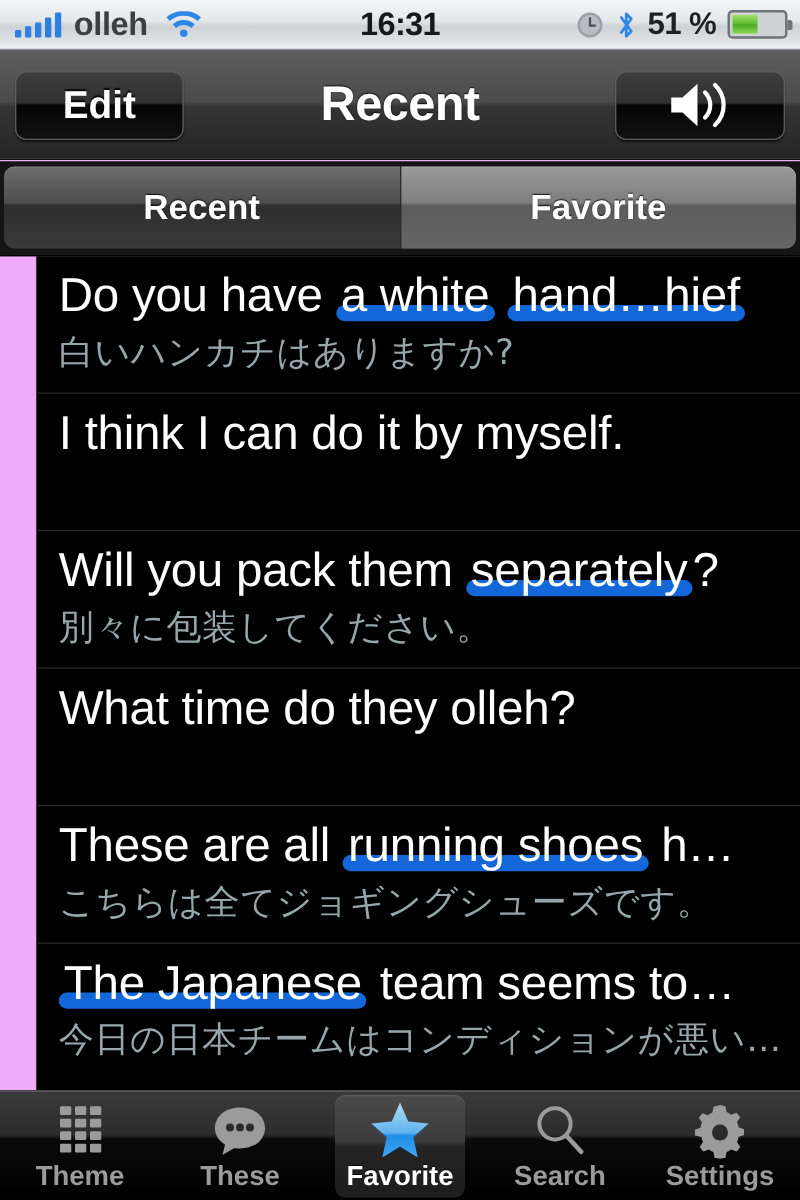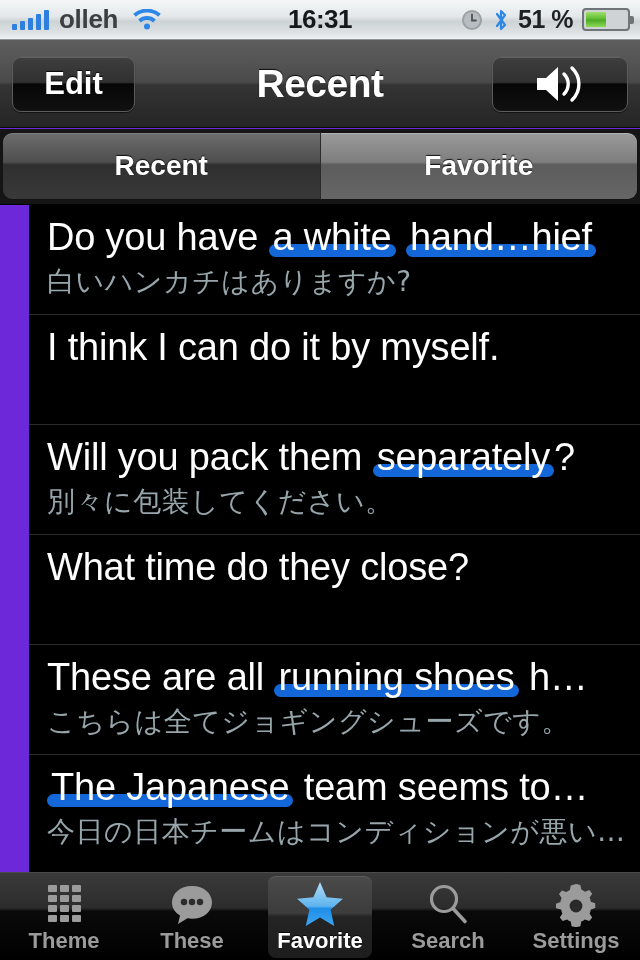--- a/index.html
+++ b/index.html
@@ -11,21 +11,21 @@
     width: 640px;
     height: 960px;
     overflow: hidden;
     font-family: "Liberation Sans", "DejaVu Sans", sans-serif;
     -webkit-font-smoothing: antialiased;
   }
   #phone {
     position: relative;
     width: 640px;
     height: 960px;
-    background: #6d28d9;
+    background: #f0abfc;
     overflow: hidden;
   }
 
   
   .statusbar {
     position: absolute;
     top: 0; left: 0;
     width: 640px; height: 40px;
     background: linear-gradient(to bottom, #f4f6f7 0%, #e4e8ea 42%, #cdd2d5 55%, #dfe3e6 86%, #f0f2f3 100%);
     border-bottom: 1px solid #8d9296;
@@ -142,21 +142,21 @@
     border: 1px solid #5c5c5c;
     border-radius: 9px;
     box-shadow: inset 0 1px 0 rgba(255,255,255,0.18), 0 1px 1px rgba(0,0,0,0.6);
     display: flex;
     align-items: center;
     justify-content: center;
     box-sizing: border-box;
   }
   .nav-btn.edit {
     left: 12px;
-    width: 123px;
+    width: 135px;
   }
   .nav-btn.edit span {
     font-size: 31px;
     font-weight: bold;
     color: #fff;
     text-shadow: 0 -1px 1px rgba(0,0,0,0.9);
   }
   .nav-btn.speaker {
     right: 12px;
     width: 136px;
@@ -380,21 +380,21 @@
         <div class="jp">白いハンカチはありますか?</div>
       </div>
       <div class="row">
         <div class="en"><span>I think I can do it by myself.</span></div>
       </div>
       <div class="row">
         <div class="en"><span>Will you pack them </span><span class="hl">separately</span><span>?</span></div>
         <div class="jp">別々に包装してください。</div>
       </div>
       <div class="row">
-        <div class="en"><span>What time do they close?</span></div>
+        <div class="en"><span>What time do they olleh?</span></div>
       </div>
       <div class="row">
         <div class="en"><span>These are all </span><span class="hl">running shoes</span><span> h…</span></div>
         <div class="jp">こちらは全てジョギングシューズです。</div>
       </div>
       <div class="row">
         <div class="en"><span class="hl">The Japanese</span><span> team seems to…</span></div>
         <div class="jp">今日の日本チームはコンディションが悪い…</div>
       </div>
     </div>

